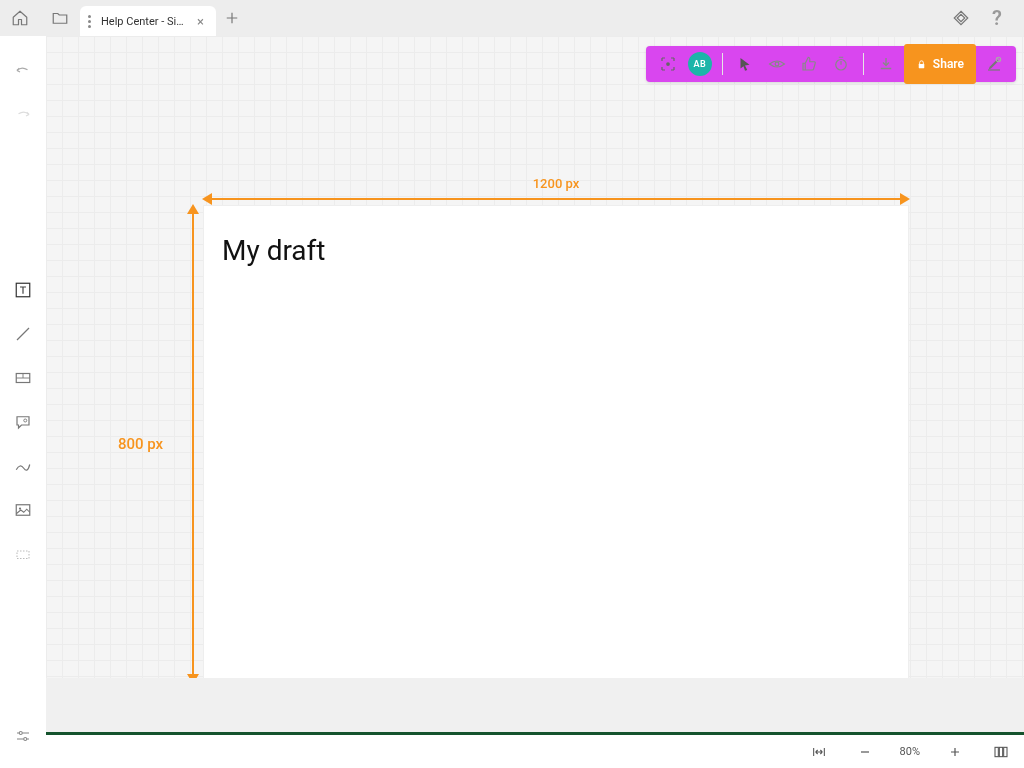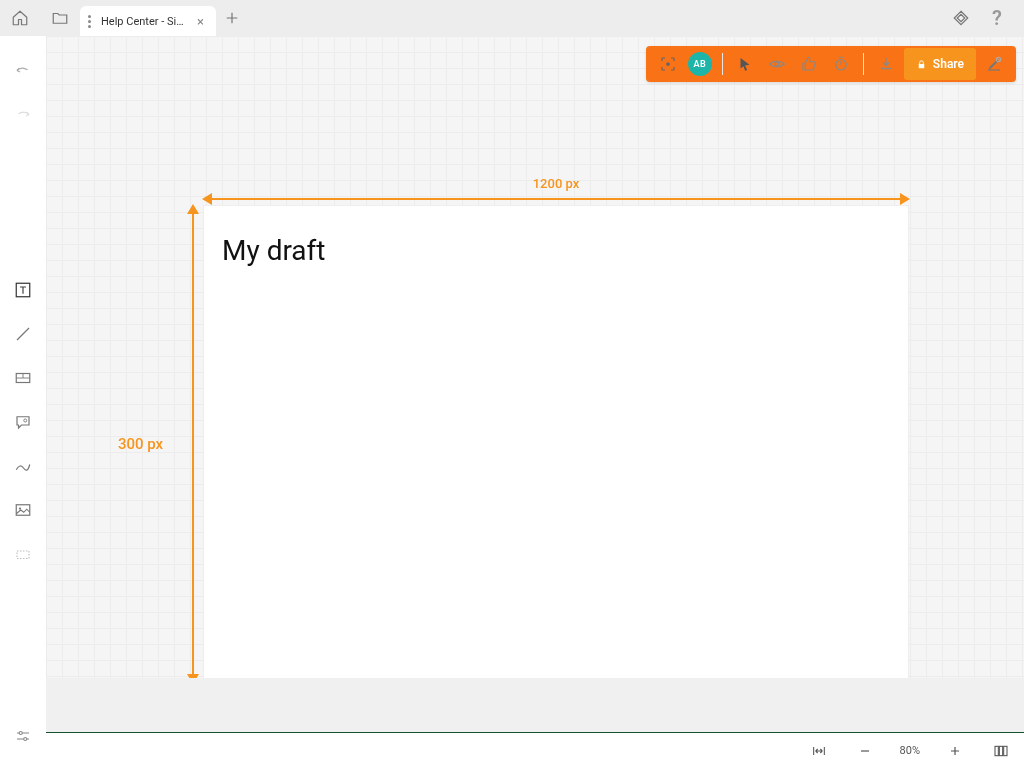--- a/index.html
+++ b/index.html
@@ -42,30 +42,30 @@
   .dim-h .label { position: absolute; top: -22px; left: 50%; transform: translateX(-50%); font-size: 13px; font-weight: 500; color: #f7941e; }
 
   .dim-v { position: absolute; color: #f7941e; }
   .dim-v .line { position: absolute; left: 0; top: 0; bottom: 0; width: 0; border-left: 2px solid #f7941e; }
   .dim-v .arrow-t, .dim-v .arrow-b { position: absolute; left: -5px; width: 0; height: 0; border-left: 6px solid transparent; border-right: 6px solid transparent; }
   .dim-v .arrow-t { top: -2px; border-bottom: 10px solid #f7941e; }
   .dim-v .arrow-b { bottom: -2px; border-top: 10px solid #f7941e; }
   .dim-v .label { position: absolute; left: -74px; top: 50%; transform: translateY(-50%); font-size: 15px; font-weight: 500; color: #f7941e; white-space: nowrap;}
 
   
-  .float-toolbar { position: absolute; top: 46px; right: 8px; height: 36px; background: #f97316; border-radius: 4px; box-shadow: 0 1px 3px rgba(0,0,0,0.12); display: flex; align-items: center; padding: 0 8px; gap: 4px; z-index: 50; margin-left: 12px; }
+  .float-toolbar { position: absolute; top: 46px; right: 8px; height: 36px; background: #d946ef; border-radius: 4px; box-shadow: 0 1px 3px rgba(0,0,0,0.12); display: flex; align-items: center; padding: 0 8px; gap: 4px; z-index: 50; margin-left: 12px; }
   .float-toolbar .sep { width: 1px; height: 22px; background: #e5e5e5; margin: 0 4px; }
   .ft-btn { width: 28px; height: 28px; display: flex; align-items: center; justify-content: center; cursor: pointer; border-radius: 3px;}
   .ft-btn svg { width: 18px; height: 18px; }
   .avatar-badge { width: 24px; height: 24px; border-radius: 50%; border: 2px solid #1db5a9; background: #1db5a9; color: #fff; font-size: 9px; font-weight: 600; display: flex; align-items: center; justify-content: center; letter-spacing: 0.5px;}
-  .share-btn { display: flex; align-items: center; gap: 6px; background: #f7941e; color: #fff; font-size: 12px; font-weight: 600; height: 32px; padding: 0 12px; border-radius: 3px; cursor: pointer; }
+  .share-btn { display: flex; align-items: center; gap: 6px; background: #f7941e; color: #fff; font-size: 12px; font-weight: 600; height: 40px; padding: 0 12px; border-radius: 3px; cursor: pointer; }
   .share-btn svg { width: 11px; height: 11px; fill: #fff; }
 
   
-  .statusbar { position: absolute; left: 46px; right: 0; bottom: 0; height: 36px; background: #ffffff; display: flex; align-items: center; justify-content: flex-end; padding: 0 10px; gap: 20px; border-top: 1px solid #14532d; }
+  .statusbar { position: absolute; left: 46px; right: 0; bottom: 0; height: 36px; background: #ffffff; display: flex; align-items: center; justify-content: flex-end; padding: 0 10px; gap: 20px; border-top: 3px solid #14532d; }
   .sb-btn { width: 26px; height: 26px; display: flex; align-items: center; justify-content: center; cursor: pointer; }
   .sb-btn svg { width: 16px; height: 16px; }
   .zoom-txt { font-size: 11px; color: #555; padding: 0 2px; }
 
   
   .footer-band { position: absolute; left: 46px; right: 0; bottom: 36px; height: 54px; background: #f0f0f0;}
 </style>
 </head>
 <body>
 
@@ -181,21 +181,21 @@
     <div class="line"></div>
     <div class="arrow-l"></div>
     <div class="arrow-r"></div>
     <div class="label">1200 px</div>
   </div>
 
   <div class="dim-v" style="left:146px; top:170px; height:476px;">
     <div class="line"></div>
     <div class="arrow-t"></div>
     <div class="arrow-b"></div>
-    <div class="label">300 px</div>
+    <div class="label">800 px</div>
   </div>
 </div>
 
 <div class="float-toolbar">
   <div class="ft-btn">
     <svg viewBox="0 0 24 24">
         <path d="M4 4 H8 M4 4 V8 M20 4 H16 M20 4 V8 M4 20 H8 M4 20 V16 M20 20 H16 M20 20 V16" stroke="#666" stroke-width="1.6" fill="none"></path>
         <circle cx="12" cy="12" r="2.5" fill="#666"></circle>
       </svg>
   </div>

